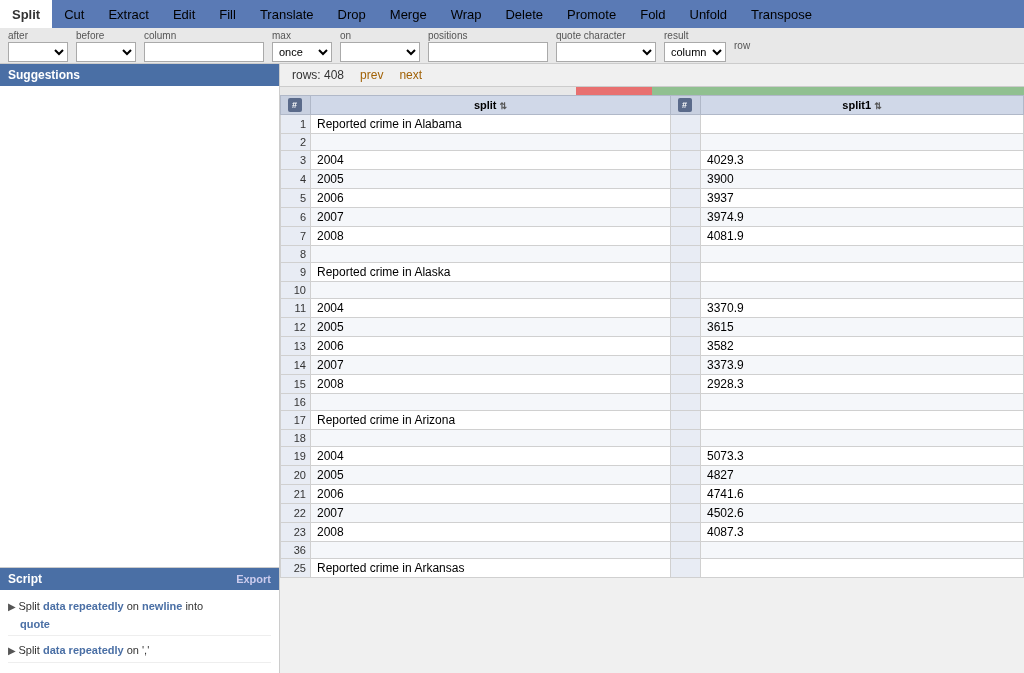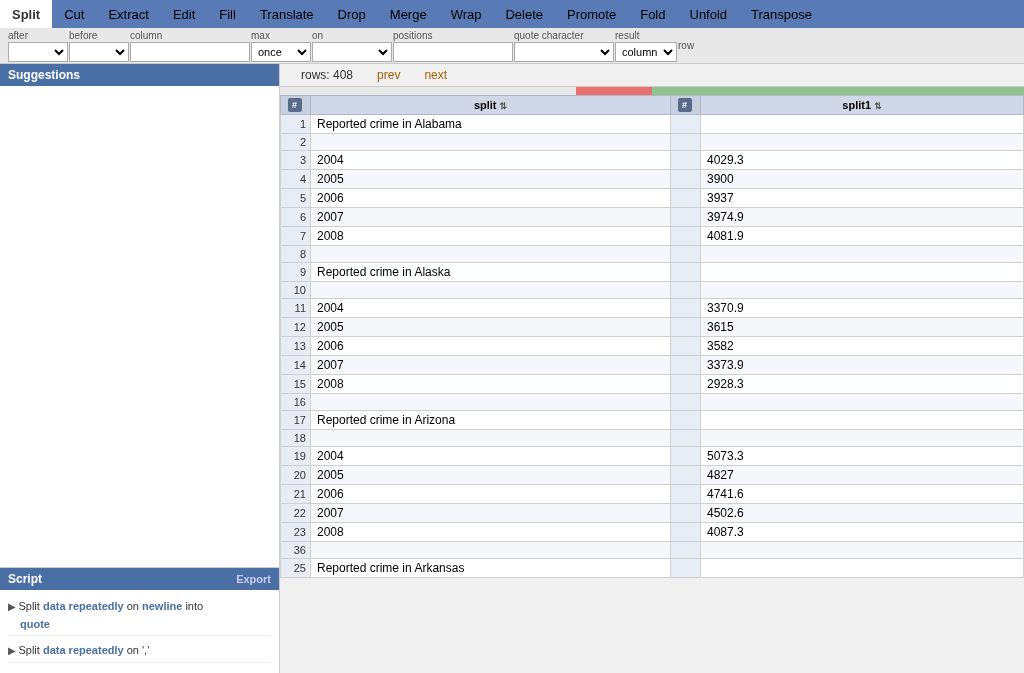--- a/index.html
+++ b/index.html
@@ -25,21 +25,21 @@
       color: #333;
       font-weight: bold;
     }
 
     
     .options-bar {
       display: flex;
       background: #e8e8e8;
       padding: 4px 8px;
       align-items: center;
-      gap: 1px;
+      gap: 8px;
       border-bottom: 1px solid #ccc;
       flex-wrap: nowrap;
       height: 36px;
     }
     .option-group {
       display: flex;
       flex-direction: column;
       align-items: flex-start;
     }
     .option-label {
@@ -132,27 +132,27 @@
     .right-panel {
       flex: 1;
       display: flex;
       flex-direction: column;
       overflow: hidden;
     }
 
     
     .rows-bar {
       background: #f0f0f0;
-      padding: 4px 21px;
+      padding: 4px 12px;
       font-size: 12px;
       color: #333;
       border-bottom: 1px solid #ccc;
       display: flex;
       align-items: flex-start;
-      gap: 24px;
+      gap: 16px;
     }
     .rows-bar span { font-weight: normal; }
     .nav-link {
       color: #a16207;
       cursor: pointer;
       text-decoration: none;
     }
 
     
     .color-bar {

